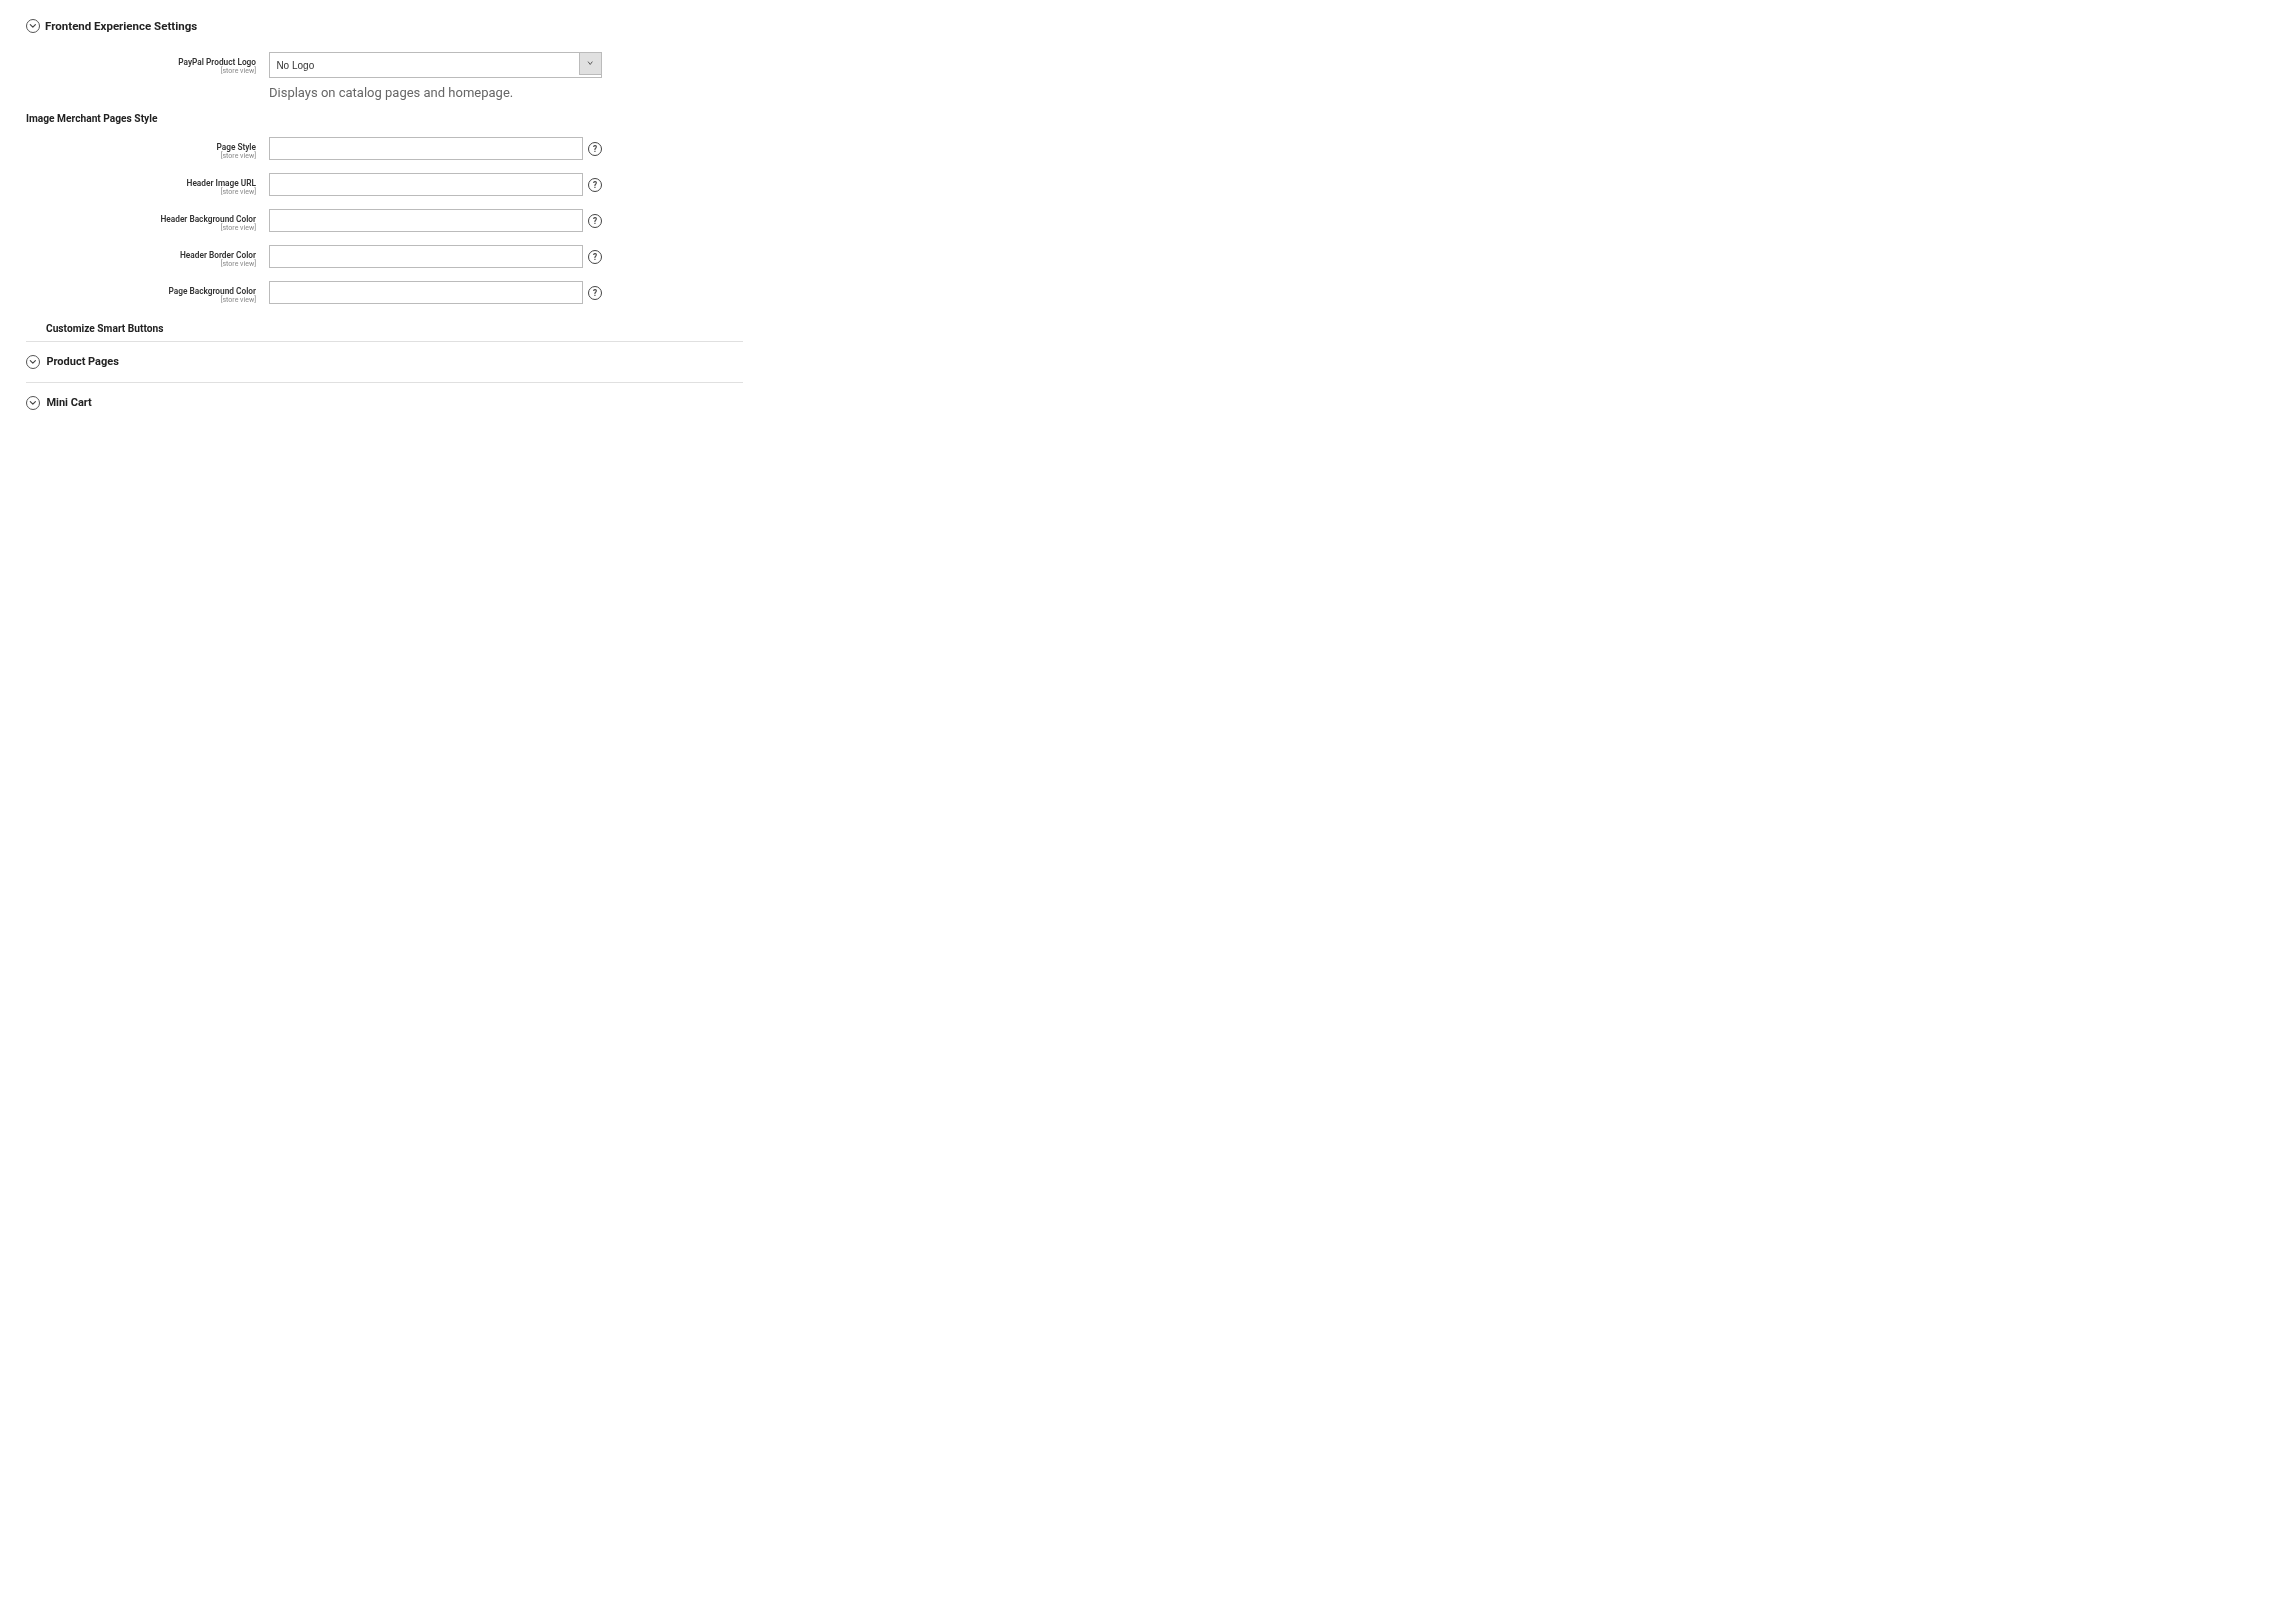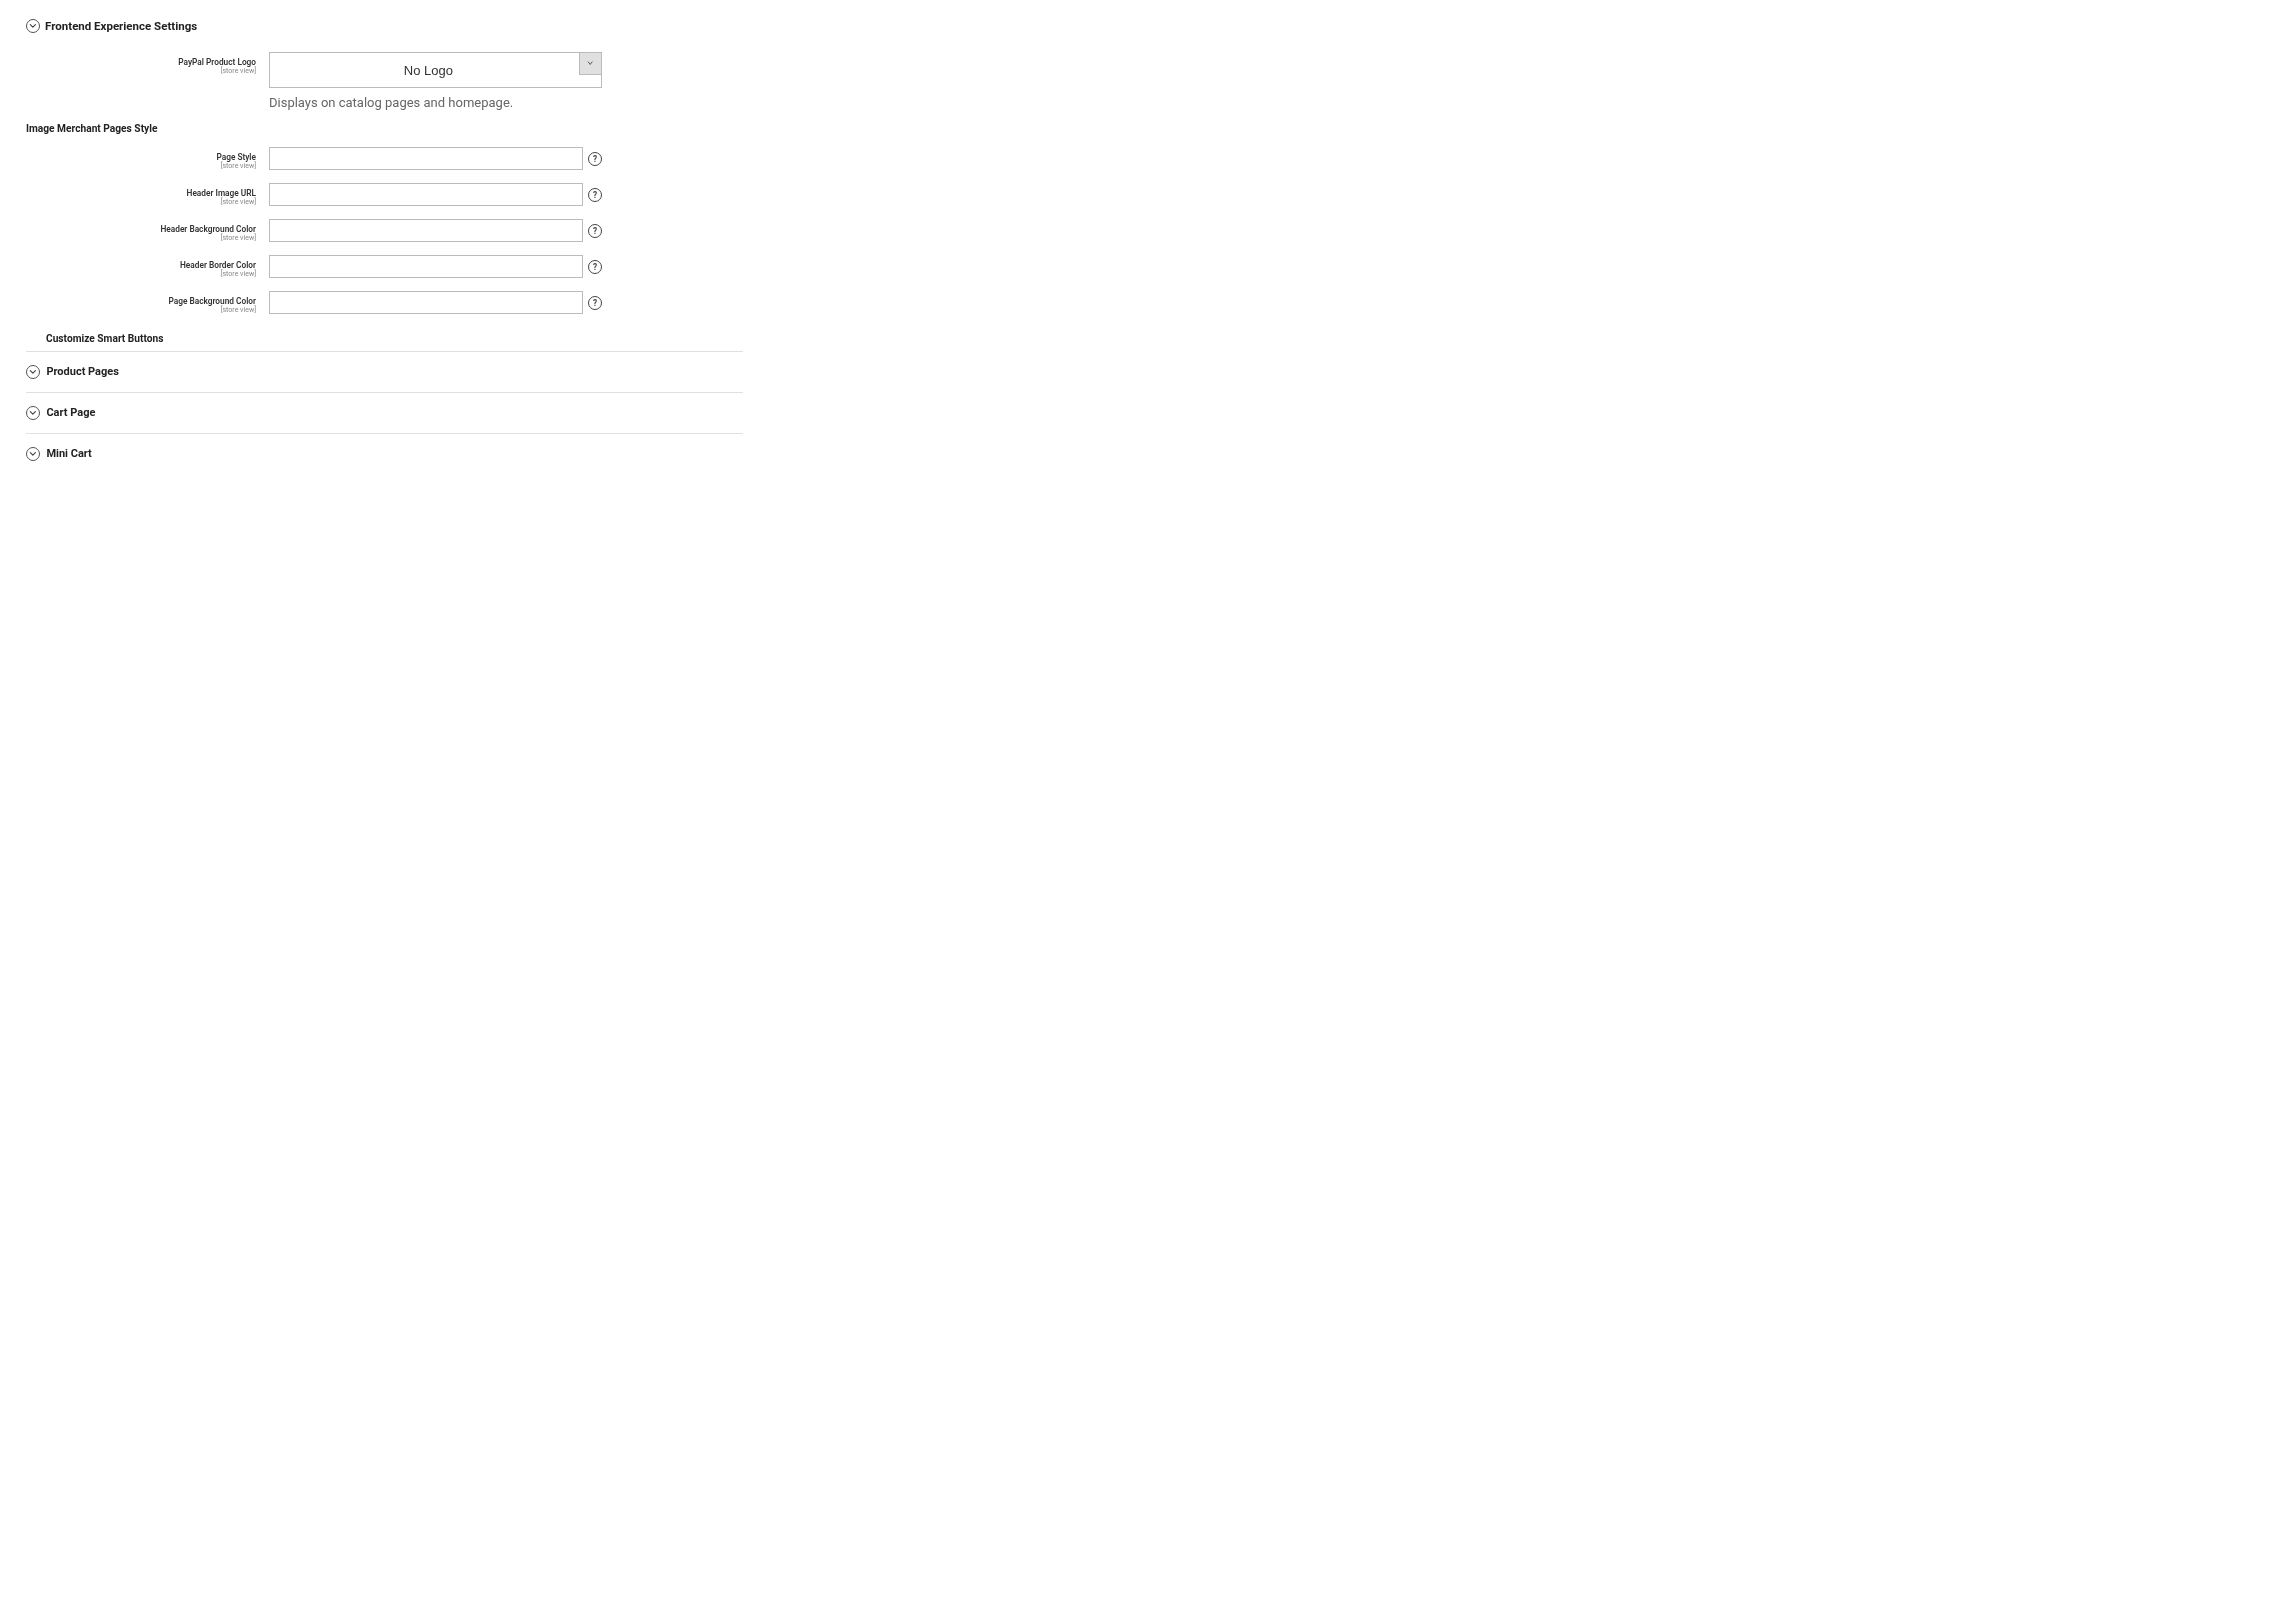--- a/index.html
+++ b/index.html
@@ -87,30 +87,29 @@
       max-width: 333px;
     }
 
     .form-select-wrapper {
       flex: 1;
       position: relative;
     }
 
     .form-select-wrapper select {
       width: 100%;
-      height: 36px;
+      height: 26px;
       border: 0.6px solid #bbbbbb;
       background: #ffffff;
       padding: 0 20.5px 0 6.4px;
-      font-size: 13px;
+      font-size: 10px;
       color: #333;
       appearance: none;
       -webkit-appearance: none;
       cursor: pointer;
-      text-align: center;
     }
 
     .select-arrow {
       position: absolute;
       right: 0;
       top: 0;
       height: 23px;
       width: 23px;
       background: #e0e0e0;
       border: 0.6px solid #bbbbbb;
@@ -301,30 +300,20 @@
       <div class="collapsible-header">
         <div class="chevron-down-icon">
           <svg viewBox="0 0 12 12" fill="none" xmlns="http://www.w3.org/2000/svg">
             <path d="M2 4L6 8L10 4" stroke="#444" stroke-width="1.8" stroke-linecap="round" stroke-linejoin="round"></path>
           </svg>
         </div>
         <span class="collapsible-title">Product Pages</span>
       </div>
     </div>
 
-    <div class="collapsible-section">
-      <div class="collapsible-header">
-        <div class="chevron-down-icon">
-          <svg viewBox="0 0 12 12" fill="none" xmlns="http://www.w3.org/2000/svg">
-            <path d="M2 4L6 8L10 4" stroke="#444" stroke-width="1.8" stroke-linecap="round" stroke-linejoin="round"></path>
-          </svg>
-        </div>
-        <span class="collapsible-title">Cart Page</span>
-      </div>
-    </div>
 
     <div class="collapsible-section">
       <div class="collapsible-header">
         <div class="chevron-down-icon">
           <svg viewBox="0 0 12 12" fill="none" xmlns="http://www.w3.org/2000/svg">
             <path d="M2 4L6 8L10 4" stroke="#444" stroke-width="1.8" stroke-linecap="round" stroke-linejoin="round"></path>
           </svg>
         </div>
         <span class="collapsible-title">Mini Cart</span>
       </div>

